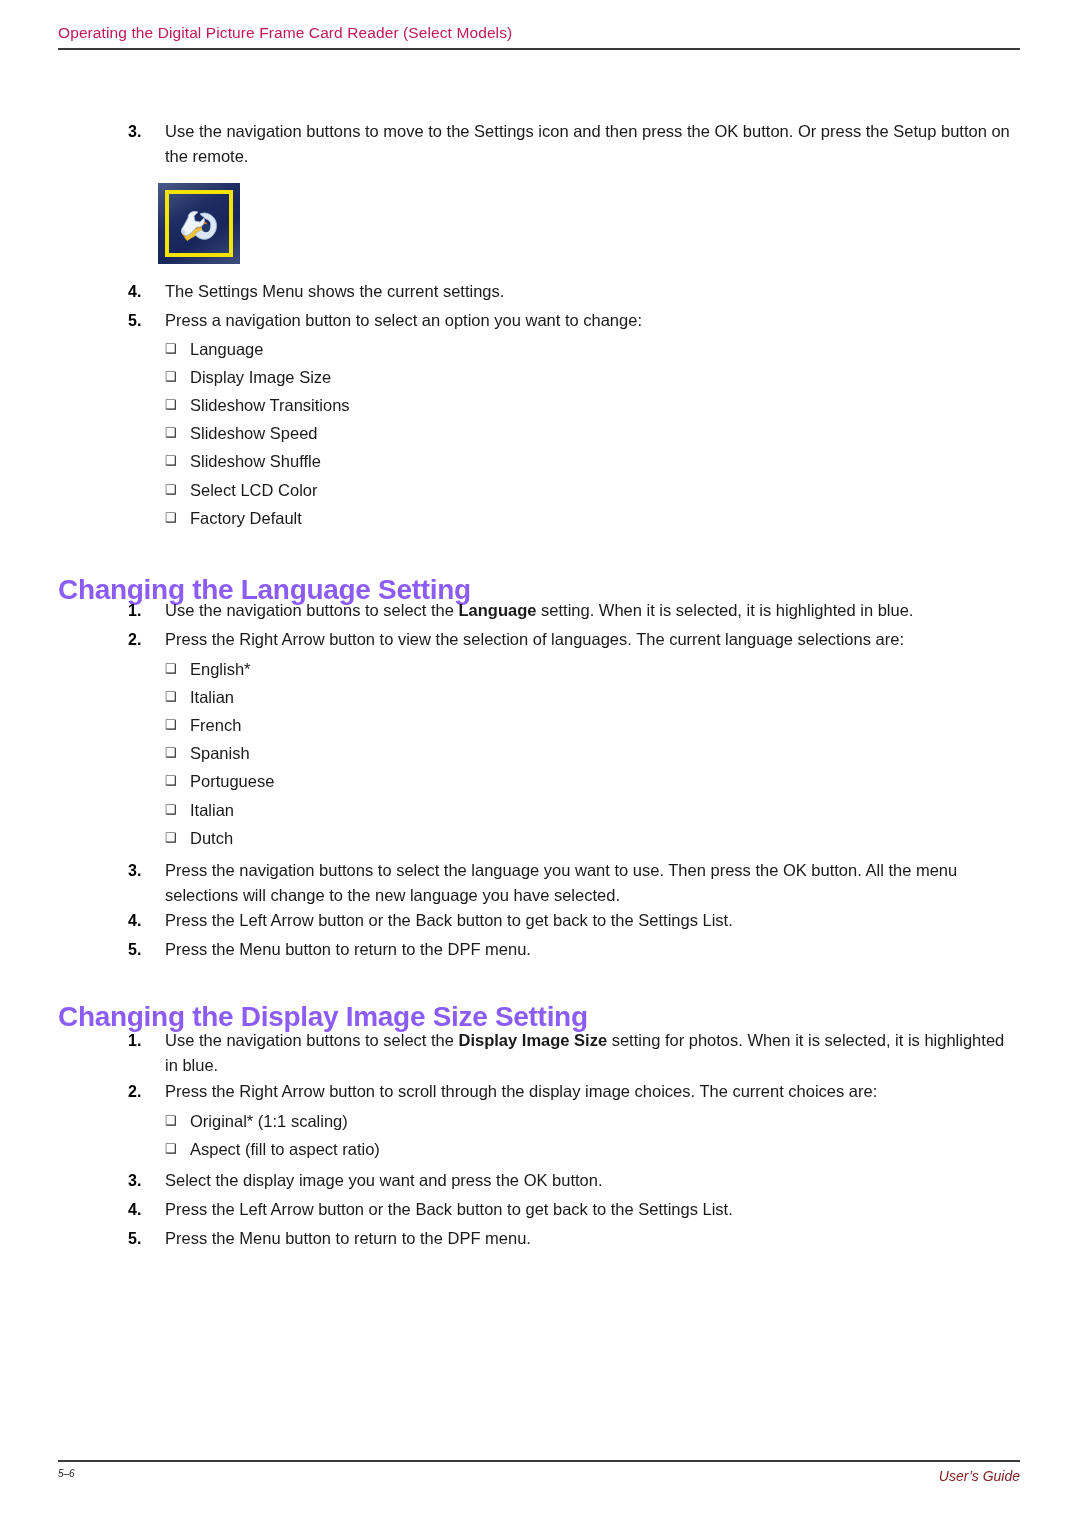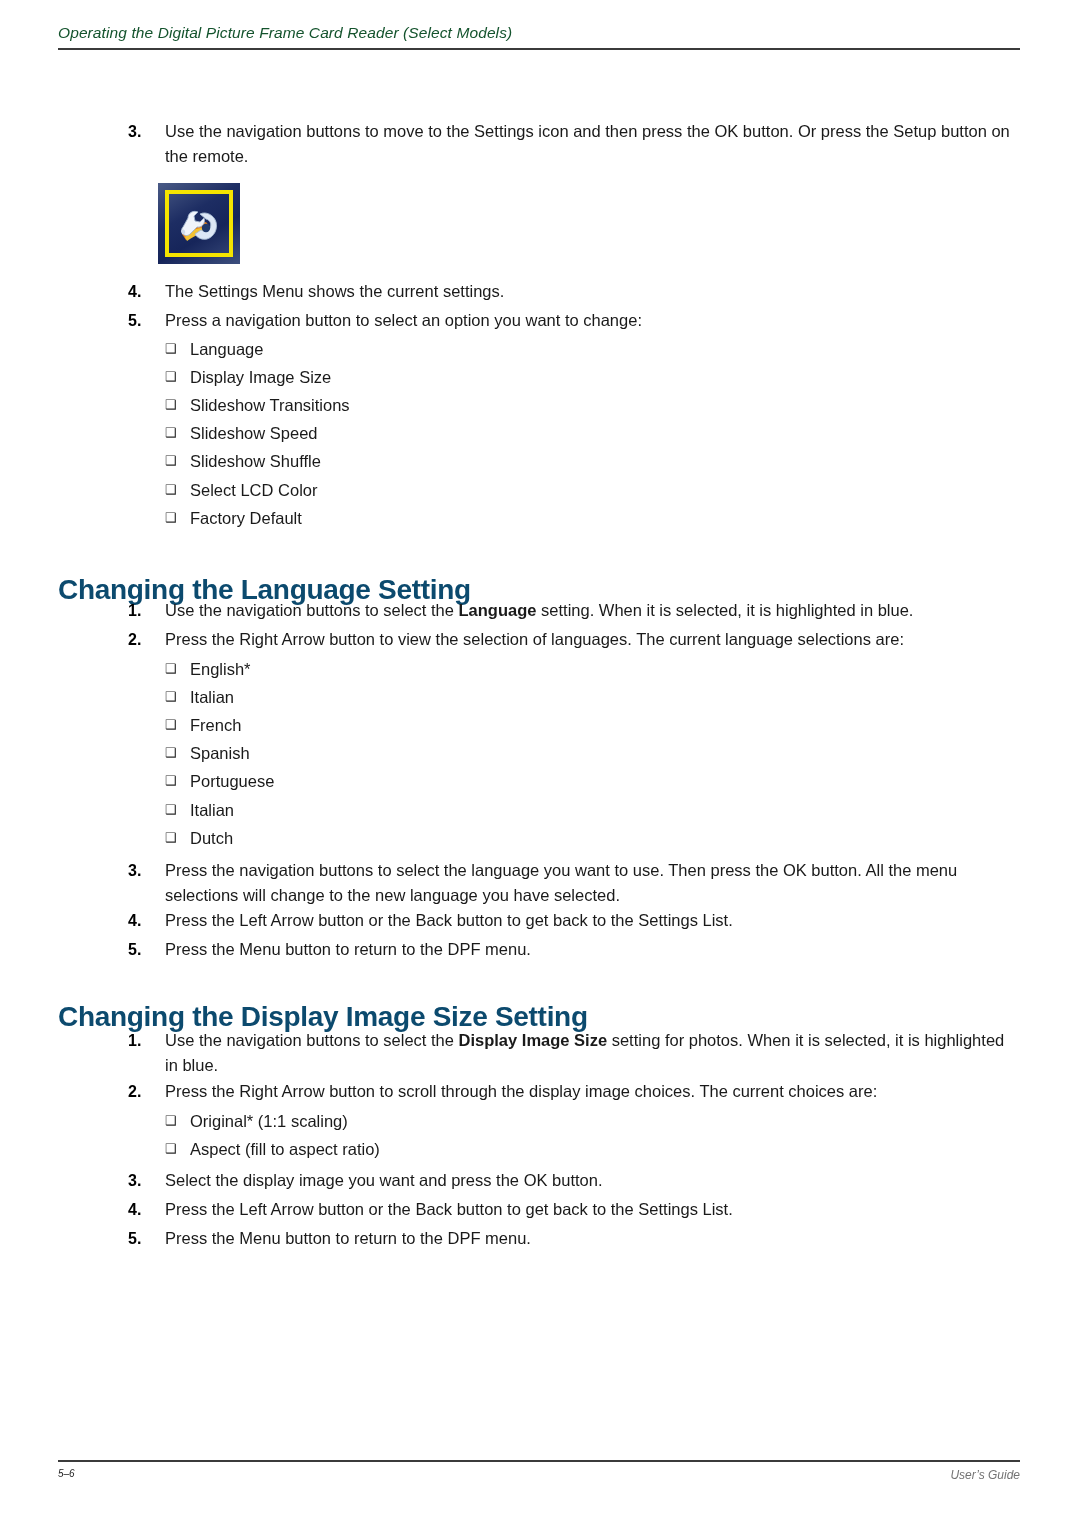--- a/index.html
+++ b/index.html
@@ -22,24 +22,23 @@
   }
 
   
   .running-header {
     position: absolute;
     left: 58px;
     top: 24px;
     width: 962px;
   }
   .running-header-text {
-    font-style: italic;
     font-size: 15.5px;
     letter-spacing: 0.1px;
-    color: #14532d;
+    color: #be185d;
     white-space: nowrap;
   }
   .header-rule {
     position: absolute;
     left: 58px;
     top: 48px;
     width: 962px;
     height: 2px;
     background: #3b3b3b;
   }
@@ -119,21 +118,21 @@
   }
 
   
   .section-heading {
     position: absolute;
     left: 58px;
     width: 962px;
     font-size: 28px;
     font-weight: bold;
     letter-spacing: -0.3px;
-    color: #0c4a6e;
+    color: #8b5cf6;
   }
 
   
   .footer-rule {
     position: absolute;
     left: 58px;
     top: 1460px;
     width: 962px;
     height: 2px;
     background: #3b3b3b;
@@ -144,22 +143,22 @@
     top: 1468px;
     font-style: italic;
     font-size: 10px;
     color: #1a1a1a;
   }
   .footer-right {
     position: absolute;
     right: 60px;
     top: 1468px;
     font-style: italic;
-    font-size: 12px;
-    color: #737373;
+    font-size: 14px;
+    color: #7f1d1d;
   }
 </style>
 </head>
 <body>
 
 <div class="page">
 
   <div class="running-header">
     <div class="running-header-text">Operating the Digital Picture Frame Card Reader (Select Models)</div>
   </div>

